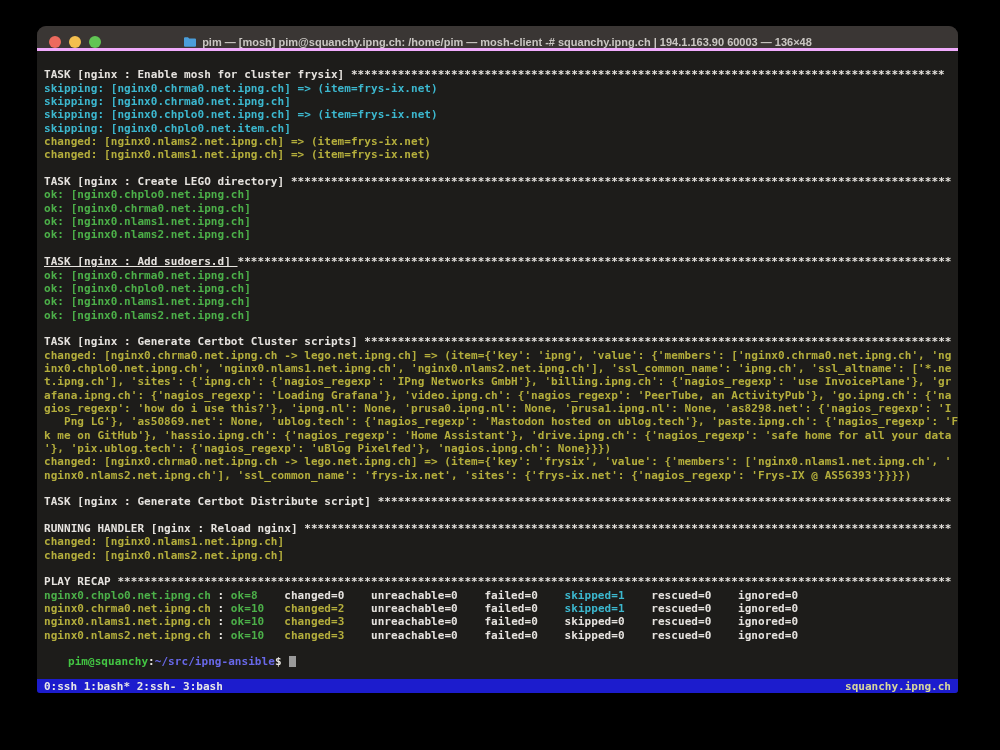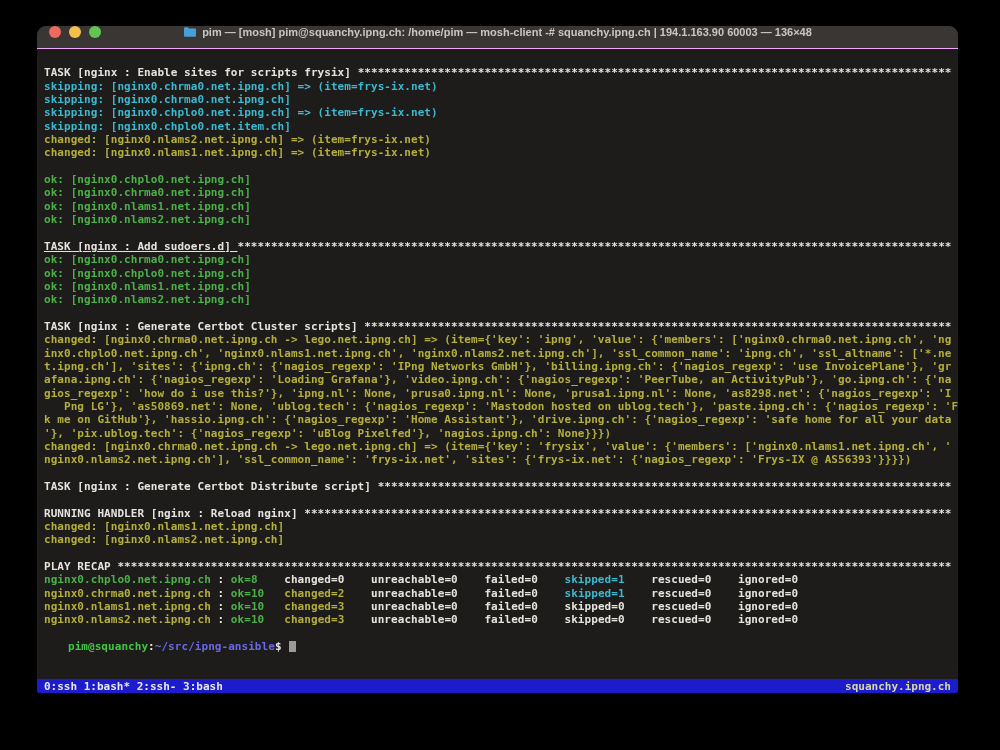--- a/index.html
+++ b/index.html
@@ -1,22 +1,22 @@
 <!DOCTYPE html>
 <html><head>
 <meta charset="utf-8">
 <style>
   html,body{margin:0;padding:0;background:#000;}
   .screen{position:relative;width:1000px;height:750px;background:#000;overflow:hidden;
           font-family:"DejaVu Sans Mono","Liberation Mono",monospace;}
   .window{position:absolute;left:37px;top:26px;width:921px;height:667px;
           background:#1d1c1a;border-radius:9px 9px 3px 3px;overflow:hidden;
           display:flex;flex-direction:column;}
-  .titlebar{height:22px;flex:0 0 22px;background:#3a3634;display:flex;align-items:flex-start;
-            position:relative;border-bottom:1px solid #f0abfc;}
+  .titlebar{height:22px;flex:0 0 22px;background:#3a3634;display:flex;align-items:flex-end;
+            position:relative;border-bottom:3px solid #f0abfc;}
   .lights{display:flex;gap:8px;padding-left:12px;}
   .light{width:12px;height:12px;border-radius:50%;border:none;padding:0;cursor:default;}
   .light.red{background:#ec6a5e;}
   .light.yellow{background:#f4bf4f;}
   .light.green{background:#61c554;}
   .titletext{position:absolute;left:0;right:0;text-align:center;
              font-family:"Liberation Sans","DejaVu Sans",sans-serif;
              font-size:11px;font-weight:bold;color:#c9c6c2;
              display:flex;align-items:center;justify-content:center;gap:5px;pointer-events:none;}
   .foldericon{display:inline-block;width:14px;height:12px;flex:0 0 14px;}
@@ -46,28 +46,29 @@
           <svg width="14" height="12" viewBox="0 0 14 12">
             <path id="folder-path" d="M1 2.2 Q1 1.2 2 1.2 L5 1.2 L6.2 2.6 L12 2.6 Q13 2.6 13 3.6 L13 9.8 Q13 10.8 12 10.8 L2 10.8 Q1 10.8 1 9.8 Z" fill="#4a9eda"></path>
           </svg>
         </span>
         <span>pim — [mosh] pim@squanchy.ipng.ch: /home/pim — mosh-client -# squanchy.ipng.ch | 194.1.163.90 60003 — 136×48</span>
       </div>
     </div>
 
     <div class="terminal">
         <div class="tline">&nbsp;</div>
-        <div class="tline"><span style="color: rgb(230, 227, 223);">TASK [nginx : Enable sites for scripts frysix] </span><span style="color: rgb(230, 227, 223);">*****************************************************************************************</span></div>
+        <div class="tline"><span style="color: rgb(230, 227, 223);">TASK [nginx : Enable mosh for cluster frysix] </span><span style="color: rgb(230, 227, 223);">*****************************************************************************************</span></div>
         <div class="tline"><span style="color: rgb(60, 184, 207);">skipping: [nginx0.chrma0.net.ipng.ch] =&gt; (item=frys-ix.net)</span></div>
         <div class="tline"><span style="color: rgb(60, 184, 207);">skipping: [nginx0.chrma0.net.ipng.ch]</span></div>
         <div class="tline"><span style="color: rgb(60, 184, 207);">skipping: [nginx0.chplo0.net.ipng.ch] =&gt; (item=frys-ix.net)</span></div>
         <div class="tline"><span style="color: rgb(60, 184, 207);">skipping: [nginx0.chplo0.net.item.ch]</span></div>
         <div class="tline"><span style="color: rgb(180, 174, 60);">changed: [nginx0.nlams2.net.ipng.ch] =&gt; (item=frys-ix.net)</span></div>
         <div class="tline"><span style="color: rgb(180, 174, 60);">changed: [nginx0.nlams1.net.ipng.ch] =&gt; (item=frys-ix.net)</span></div>
         <div class="tline">&nbsp;</div>
+        <div class="tline"><span style="color: rgb(230, 227, 223);">TASK [nginx : Create LEGO directory] </span><span style="color: rgb(230, 227, 223);">***************************************************************************************************</span></div>
         <div class="tline"><span style="color: rgb(76, 176, 73);">ok: [nginx0.chplo0.net.ipng.ch]</span></div>
         <div class="tline"><span style="color: rgb(76, 176, 73);">ok: [nginx0.chrma0.net.ipng.ch]</span></div>
         <div class="tline"><span style="color: rgb(76, 176, 73);">ok: [nginx0.nlams1.net.ipng.ch]</span></div>
         <div class="tline"><span style="color: rgb(76, 176, 73);">ok: [nginx0.nlams2.net.ipng.ch]</span></div>
         <div class="tline">&nbsp;</div>
         <div class="tline"><span style="color: rgb(230, 227, 223); text-decoration: underline;">TASK [nginx : Add sudoers.d] </span><span style="color: rgb(230, 227, 223);">***********************************************************************************************************</span></div>
         <div class="tline"><span style="color: rgb(76, 176, 73);">ok: [nginx0.chrma0.net.ipng.ch]</span></div>
         <div class="tline"><span style="color: rgb(76, 176, 73);">ok: [nginx0.chplo0.net.ipng.ch]</span></div>
         <div class="tline"><span style="color: rgb(76, 176, 73);">ok: [nginx0.nlams1.net.ipng.ch]</span></div>
         <div class="tline"><span style="color: rgb(76, 176, 73);">ok: [nginx0.nlams2.net.ipng.ch]</span></div>

